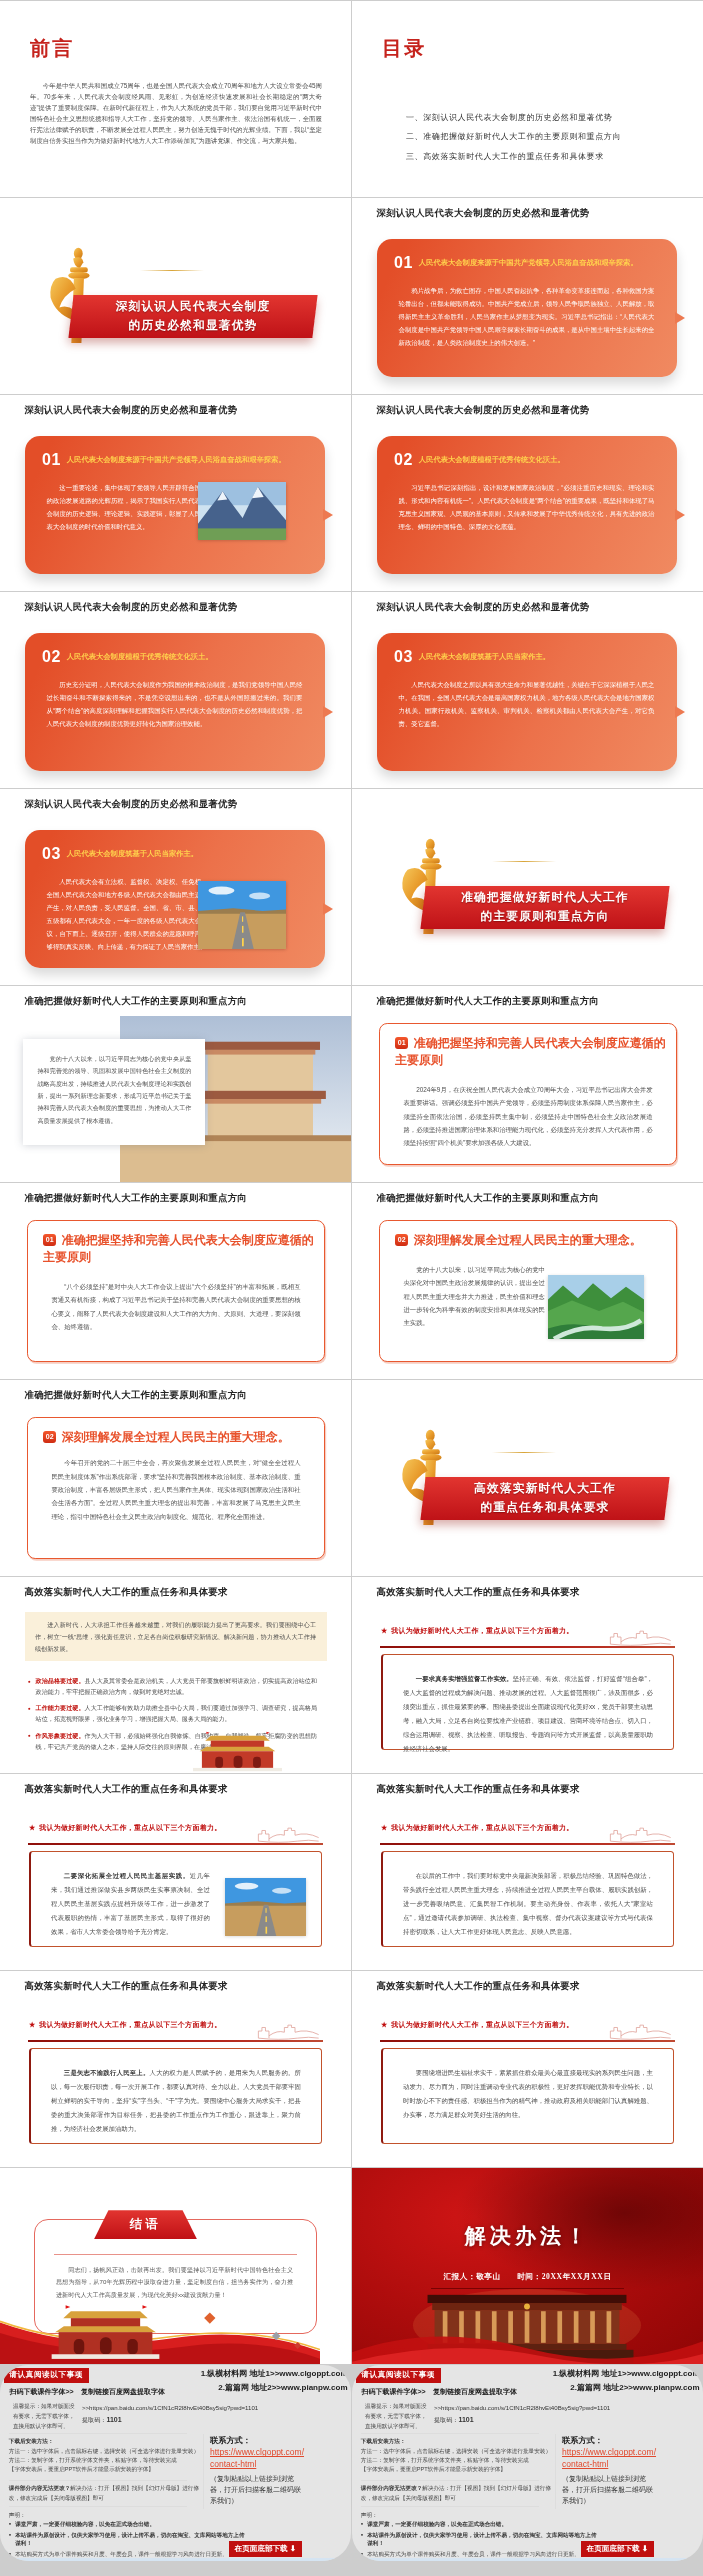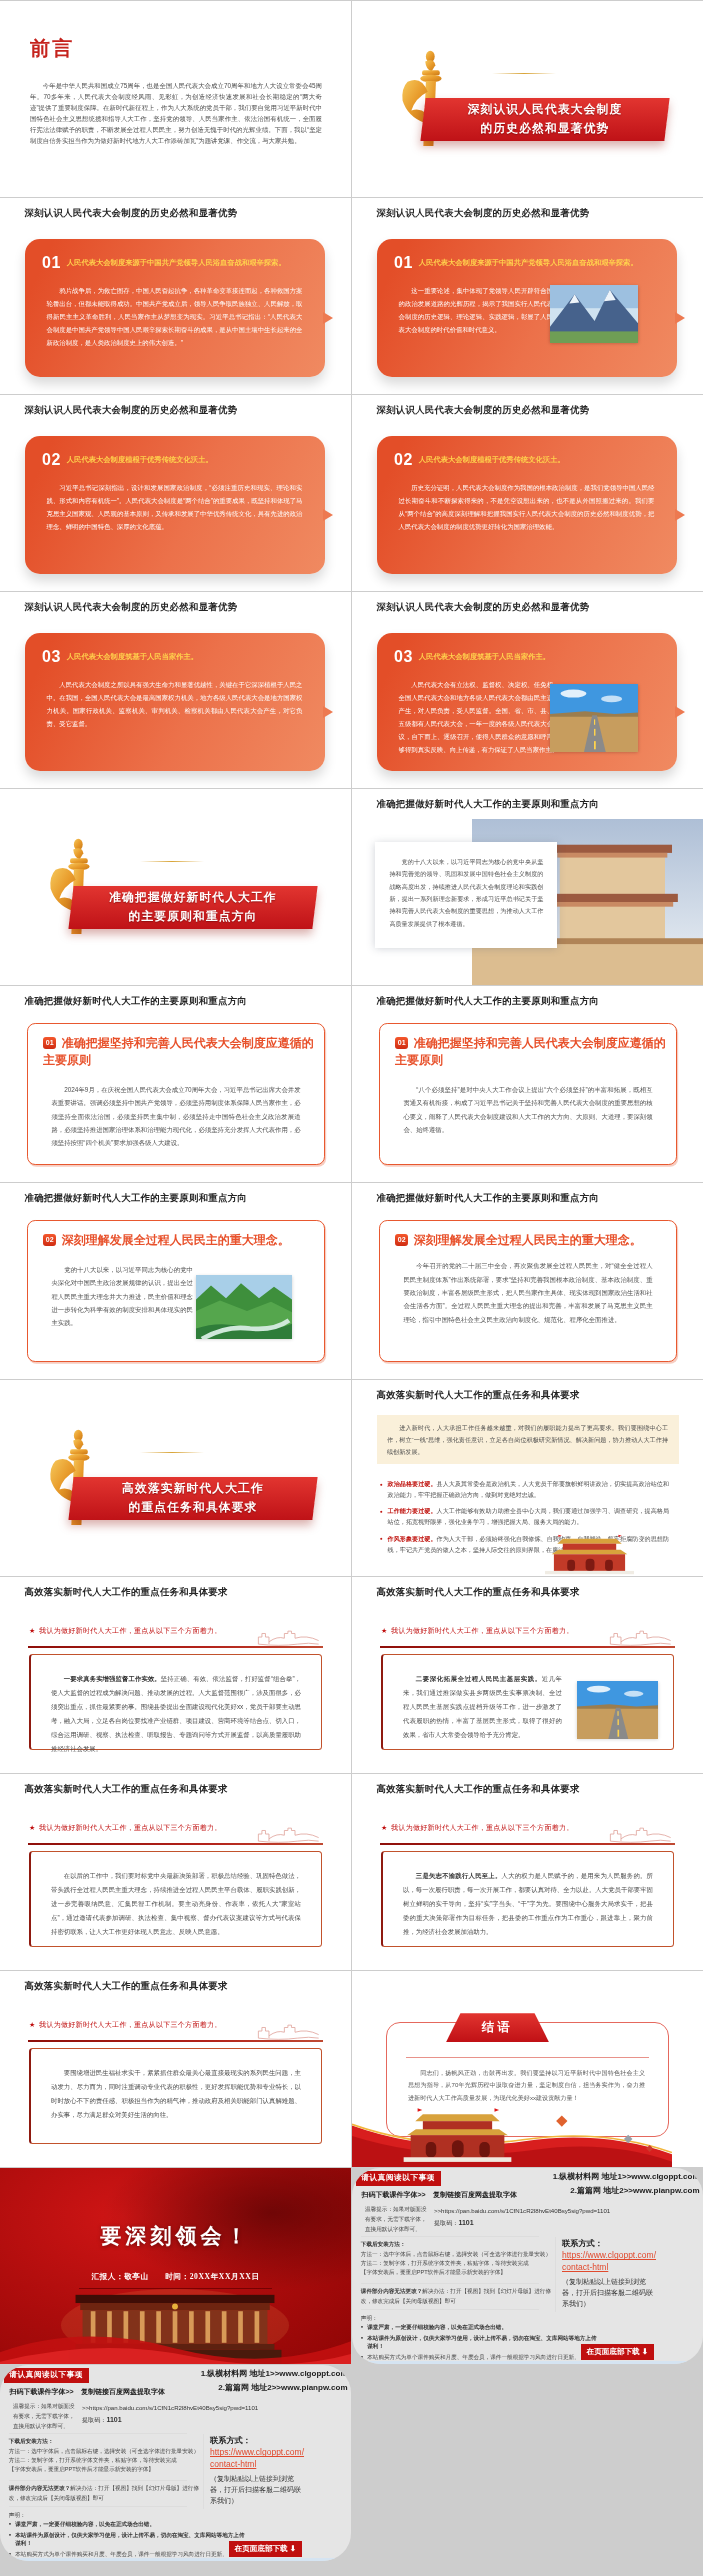--- a/index.html
+++ b/index.html
@@ -48,21 +48,21 @@
 
   
   .introbox{position:absolute;left:24.5px;top:35px;right:24.5px;background:#faf0da;padding:7px 10.5px;font-size:6.1px;line-height:11.7px;color:#4a4a4a;text-indent:2em;text-align:justify;}
   .blist{position:absolute;left:28px;right:34px;top:98px;}
   .blist .item{margin-bottom:5.3px;font-size:6.1px;line-height:11px;color:#4a4a4a;text-align:justify;padding-left:7.6px;position:relative;}
   .blist .item::before{content:"●";color:#c0140f;position:absolute;left:0;top:0.6px;font-size:4.7px;}
   .lead-red{color:#c0140f;font-weight:bold;}
   .gate-sm{position:absolute;left:193px;bottom:0;width:89px;height:43px;}
 
   
-  .starline{position:absolute;left:29px;top:49px;right:102px;color:#c00f0f;font-weight:normal;font-size:7px;font-family:"Liberation Serif",serif;letter-spacing:0.3px;}
+  .starline{position:absolute;left:29px;top:49px;right:102px;color:#c00f0f;font-weight:bold;font-size:7px;font-family:"Liberation Serif",serif;letter-spacing:0.3px;}
   .star-ic{margin-right:3.5px;}
   .wall{position:absolute;right:30px;top:43px;width:65px;height:27px;opacity:.85;}
   .ruleC{position:absolute;left:28px;right:28px;top:69px;height:1.8px;background:linear-gradient(90deg,#8e0f0a,#b3221a 60%,#c04a33);}
   .cardC{position:absolute;left:29px;top:77px;right:29px;bottom:23.4px;background:#fff;border:1.2px solid #c2522c;border-left:2.9px solid #8f1a10;border-radius:3.5px;}
   .bodyC{margin:16.4px 20px;font-size:6.4px;line-height:14px;color:#4a4a4a;text-indent:2em;text-align:justify;}
   .bodyC .leadC{font-weight:bold;color:#333;}
   .bodyC.narrow{margin-right:111px;}
   .photoC{position:absolute;right:15px;top:26px;width:81px;height:58px;box-shadow:0 1.2px 3.5px rgba(0,0,0,.2);}
 
   
@@ -128,20 +128,28 @@
 </svg>
 
 <div class="page">
 <div class="grid">
 
   <div class="sl">
     <div class="big-title">前言</div>
     <p class="preface-body" style="margin:0">今年是中华人民共和国成立75周年，也是全国人民代表大会成立70周年和地方人大设立常委会45周年。70多年来，人民代表大会制度经风雨、见彩虹，为创造经济快速发展和社会长期稳定的“两大奇迹”提供了重要制度保障。在新时代新征程上，作为人大系统的党员干部，我们要自觉用习近平新时代中国特色社会主义思想统揽和指导人大工作，坚持党的领导、人民当家作主、依法治国有机统一，全面履行宪法法律赋予的职责，不断发展全过程人民民主，努力创造无愧于时代的光辉业绩。下面，我以“坚定制度自信务实担当作为为做好新时代地方人大工作添砖加瓦”为题讲党课、作交流，与大家共勉。</p>
   </div>
 
+  <div class="sl">
+    <div class="big-title">目录</div>
+    <ul class="toc-list">
+      <li>一、深刻认识人民代表大会制度的历史必然和显著优势</li>
+      <li>二、准确把握做好新时代人大工作的主要原则和重点方向</li>
+      <li>三、高效落实新时代人大工作的重点任务和具体要求</li>
+    </ul>
+  </div>
 
   <div class="sl">
     <div class="goldline"></div>
     <svg class="huabiao" viewBox="0 0 100 160">
       <ellipse cx="56" cy="18" rx="7" ry="9" fill="url(#goldg)"></ellipse>
       <path d="M48 26 Q62 20 64 32 L58 42 Q49 38 48 26" fill="url(#goldg)"></path>
       <rect x="43" y="40" width="28" height="8" rx="3" fill="url(#goldg)"></rect>
       <ellipse cx="57" cy="53" rx="17" ry="6" fill="url(#goldg)"></ellipse>
       <path d="M49 57 L65 57 L61 160 L45 160 Z" fill="url(#goldg)"></path>
       <path d="M20 58 Q42 48 52 74 Q32 84 26 104 Q38 99 50 108 L48 124 Q20 114 12 88 Q10 68 20 58 Z" fill="url(#goldg)"></path>
@@ -448,21 +456,21 @@
       <rect x="20" y="84" width="185" height="8" fill="#efe9df"></rect>
       <polygon points="44,0 52,3 44,6" fill="#e01515"></polygon>
           <polygon points="176,0 184,3 176,6" fill="#e01515"></polygon>
     </svg>
     <div class="dia o"></div>
     <div class="dia g"></div>
     <div class="dia r"></div>
   </div>
 
   <div class="sl sl-thanks">
-    <div class="thanks-title">要深刻领会！</div>
+    <div class="thanks-title">解决办法！</div>
     <div class="thanks-meta">汇报人：敬亭山　　时间：20XX年XX月XX日</div>
     <svg class="hall" viewBox="0 0 400 138">
       <ellipse cx="200" cy="72" rx="195" ry="62" fill="rgba(255,180,90,.14)"></ellipse>
       <rect x="30" y="20" width="340" height="14" fill="#3f0d06"></rect>
       <rect x="38" y="34" width="324" height="12" fill="#6e2410"></rect>
       <circle cx="200" cy="40" r="5" fill="#e8b23c"></circle>
       <rect x="42" y="46" width="316" height="58" fill="#82321a"></rect>
       <rect x="56" y="48" width="8" height="54" fill="#d89a58"></rect>
           <rect x="84" y="48" width="8" height="54" fill="#d89a58"></rect>
       <rect x="112" y="48" width="8" height="54" fill="#d89a58"></rect>

